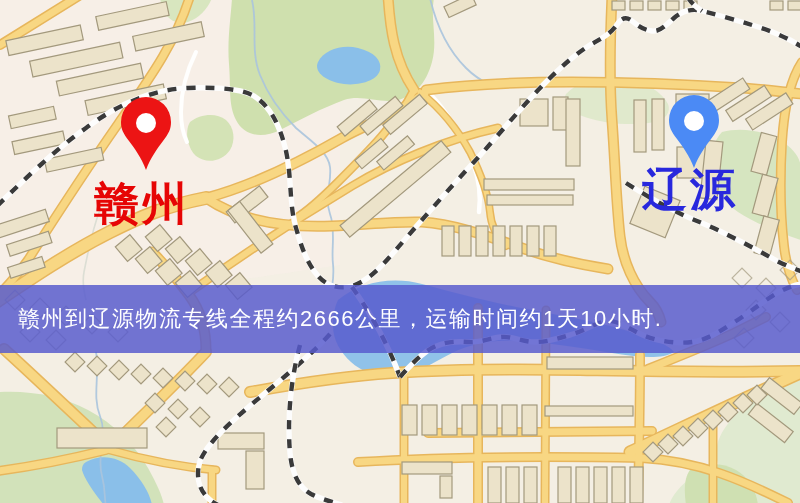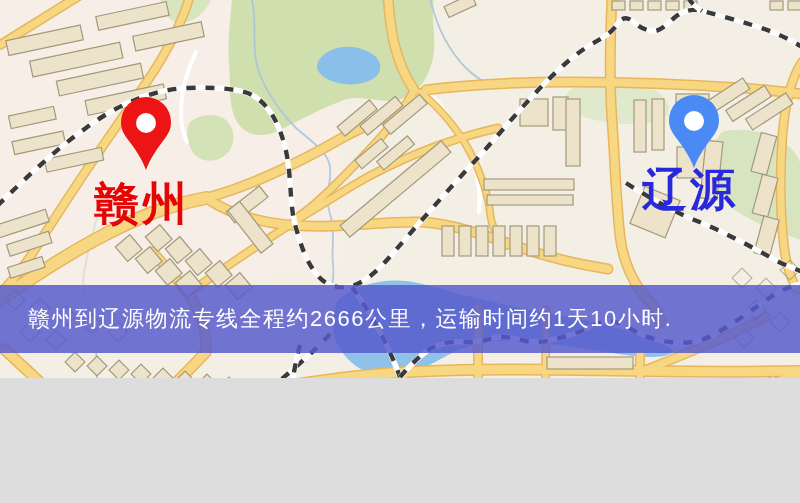--- a/index.html
+++ b/index.html
@@ -1,37 +1,37 @@
 <!DOCTYPE html>
 <html><head>
 <meta charset="utf-8">
 <style>
   html,body{margin:0;padding:0;background:#ddd;}
-  .stage{position:relative;width:800px;height:378px;overflow:hidden;
+  .stage{position:relative;width:800px;height:503px;overflow:hidden;
          font-family:"Liberation Sans","DejaVu Sans",sans-serif;background:#f4efe4;}
   .stage svg{position:absolute;left:0;top:0;display:block;}
   
   .rc{fill:none;stroke:#e7b65c;stroke-linecap:round}
   .rf{fill:none;stroke:#f8d783;stroke-linecap:round}
   .wr{fill:none;stroke:#ffffff;stroke-linecap:round;opacity:.95}
   .railb{fill:none;stroke:#fdfdfd;stroke-width:5.4}
   .raild{fill:none;stroke:#3a3a3a;stroke-width:4.4;stroke-dasharray:9 10}
   .bld{fill:#ece3ca;stroke:#a3997d;stroke-width:1.2}
   .bldo{fill:none;stroke:#a89f86;stroke-width:1.2;opacity:.75}
   .stream{fill:none;stroke:#aac4dd;stroke-width:1.8;opacity:.9}
   .streaml{fill:none;stroke:#d8dcd2;stroke-width:1.6;opacity:.9}
   
   .city-label{position:absolute;font-family:"Liberation Serif","DejaVu Serif",serif;
               font-weight:700;font-size:45px;line-height:1;letter-spacing:3px;white-space:nowrap;}
   .city-label.origin{left:94px;top:182px;color:#e60505;}
   .city-label.dest{left:642px;top:168px;color:#2828dd;}
   
   .banner{position:absolute;left:0;right:0;top:285px;height:68px;
           background:rgba(87,91,205,0.84);display:flex;align-items:center;
-          color:#ffffff;font-size:22px;letter-spacing:1.5px;padding-left:28px;
+          color:#ffffff;font-size:22px;letter-spacing:1.5px;padding-left:18px;
           box-sizing:border-box;white-space:nowrap;}
 </style>
 </head>
 <body>
 
 <div class="stage">
 
   <svg width="800" height="503" viewBox="0 0 800 503" aria-hidden="true">
 
     <rect x="0" y="0" width="800" height="503" fill="#f4efe4"></rect>

